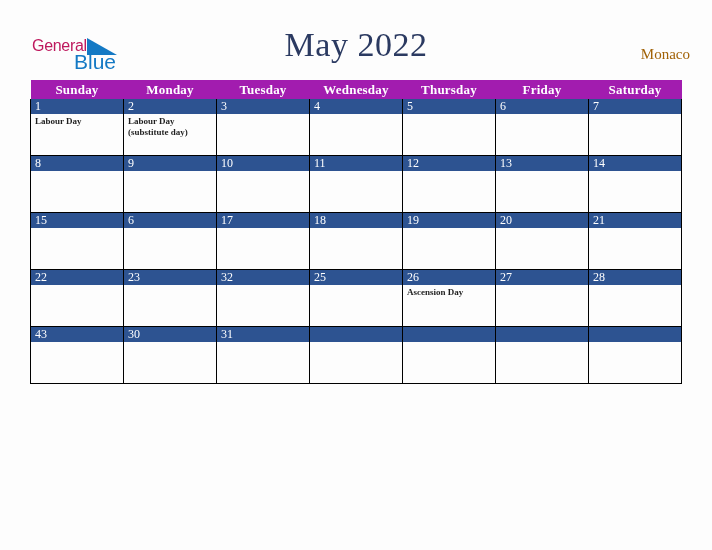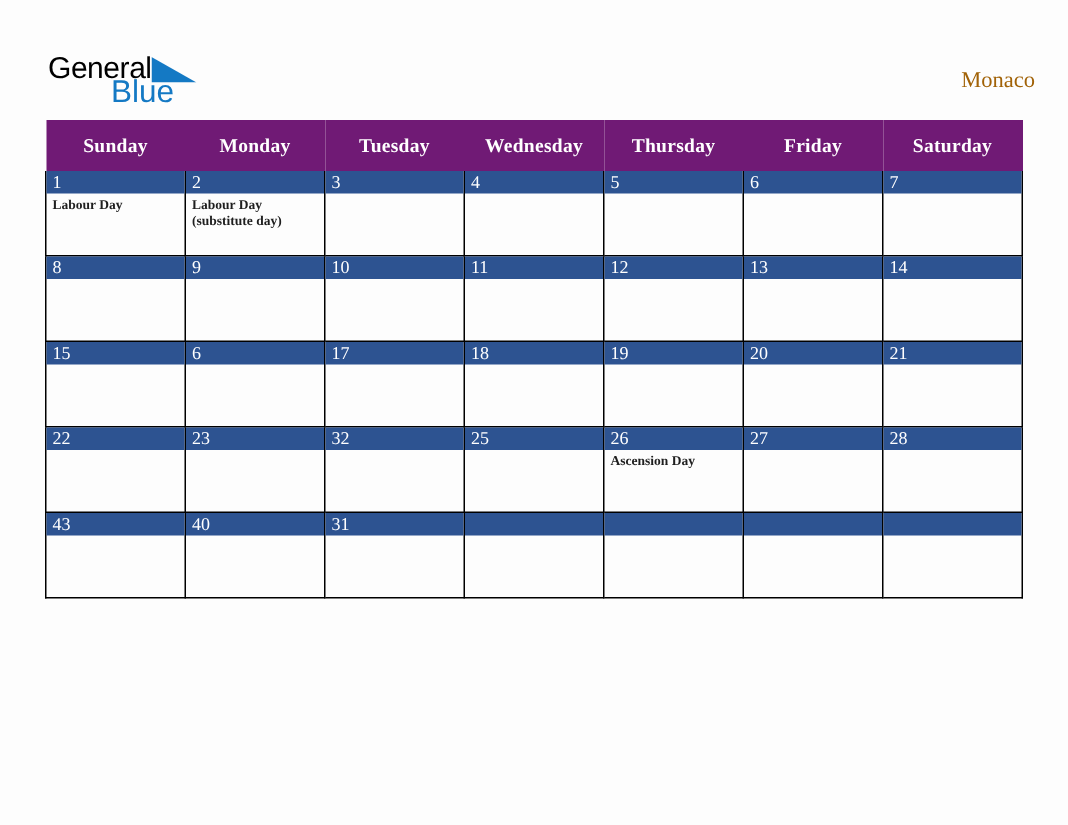--- a/index.html
+++ b/index.html
@@ -38,22 +38,22 @@
   .logo-row1 {
     position: absolute;
     left: 0;
     top: 0;
     height: 24px;
     display: flex;
     align-items: flex-end;
   }
   .logo-general {
     font-family: "Liberation Sans", sans-serif;
-    font-size: 20px;
-    color: #000000;
+    font-size: 16px;
+    color: #be185d;
     letter-spacing: -0.3px;
     line-height: 20px;
     margin-top: 48px;
   }
   .logo-triangle {
     width: 30px;
     height: 17px;
     margin-left: 0px;
     margin-bottom: 1px;
   }
@@ -91,26 +91,26 @@
   
   .calendar {
     position: absolute;
     left: 30px;
     top: 80px;
     width: 652px;
     border-collapse: collapse;
     table-layout: fixed;
   }
   .calendar th {
-    background: #701a75;
+    background: #a21caf;
     color: #ffffff;
     font-family: "Liberation Serif", serif;
     font-size: 13px;
     font-weight: bold;
-    height: 34px;
+    height: 19px;
     padding: 0;
     border: none;
     text-align: center;
     letter-spacing: 0.2px;
   }
   .calendar td {
     padding: 0;
     border-left: 1px solid #000000;
     border-right: 1px solid #000000;
     border-bottom: 1px solid #000000;
@@ -158,20 +158,21 @@
         <span class="logo-general">General</span>
         <svg class="logo-triangle" viewBox="0 0 30 17">
           <polygon points="0,0 30,17 0,17" fill="#1479c4"></polygon>
         </svg>
       </div>
       <div class="logo-row2">
         <span class="logo-blue">Blue</span>
       </div>
     </div>
 
+    <div class="cal-title">May 2022</div>
 
     <div class="location">Monaco</div>
   </div>
 
   <table class="calendar">
     <thead>
       <tr>
         <th>Sunday</th>
         <th>Monday</th>
         <th>Tuesday</th>
@@ -341,21 +342,21 @@
           </td>
         </tr>
         <tr>
           <td>
             <div class="cell-inner">
               <div class="date-bar">43</div>
             </div>
           </td>
           <td>
             <div class="cell-inner">
-              <div class="date-bar">40</div>
+              <div class="date-bar">30</div>
             </div>
           </td>
           <td>
             <div class="cell-inner">
               <div class="date-bar">31</div>
             </div>
           </td>
           <td>
             <div class="cell-inner">
               <div class="date-bar empty"></div>

